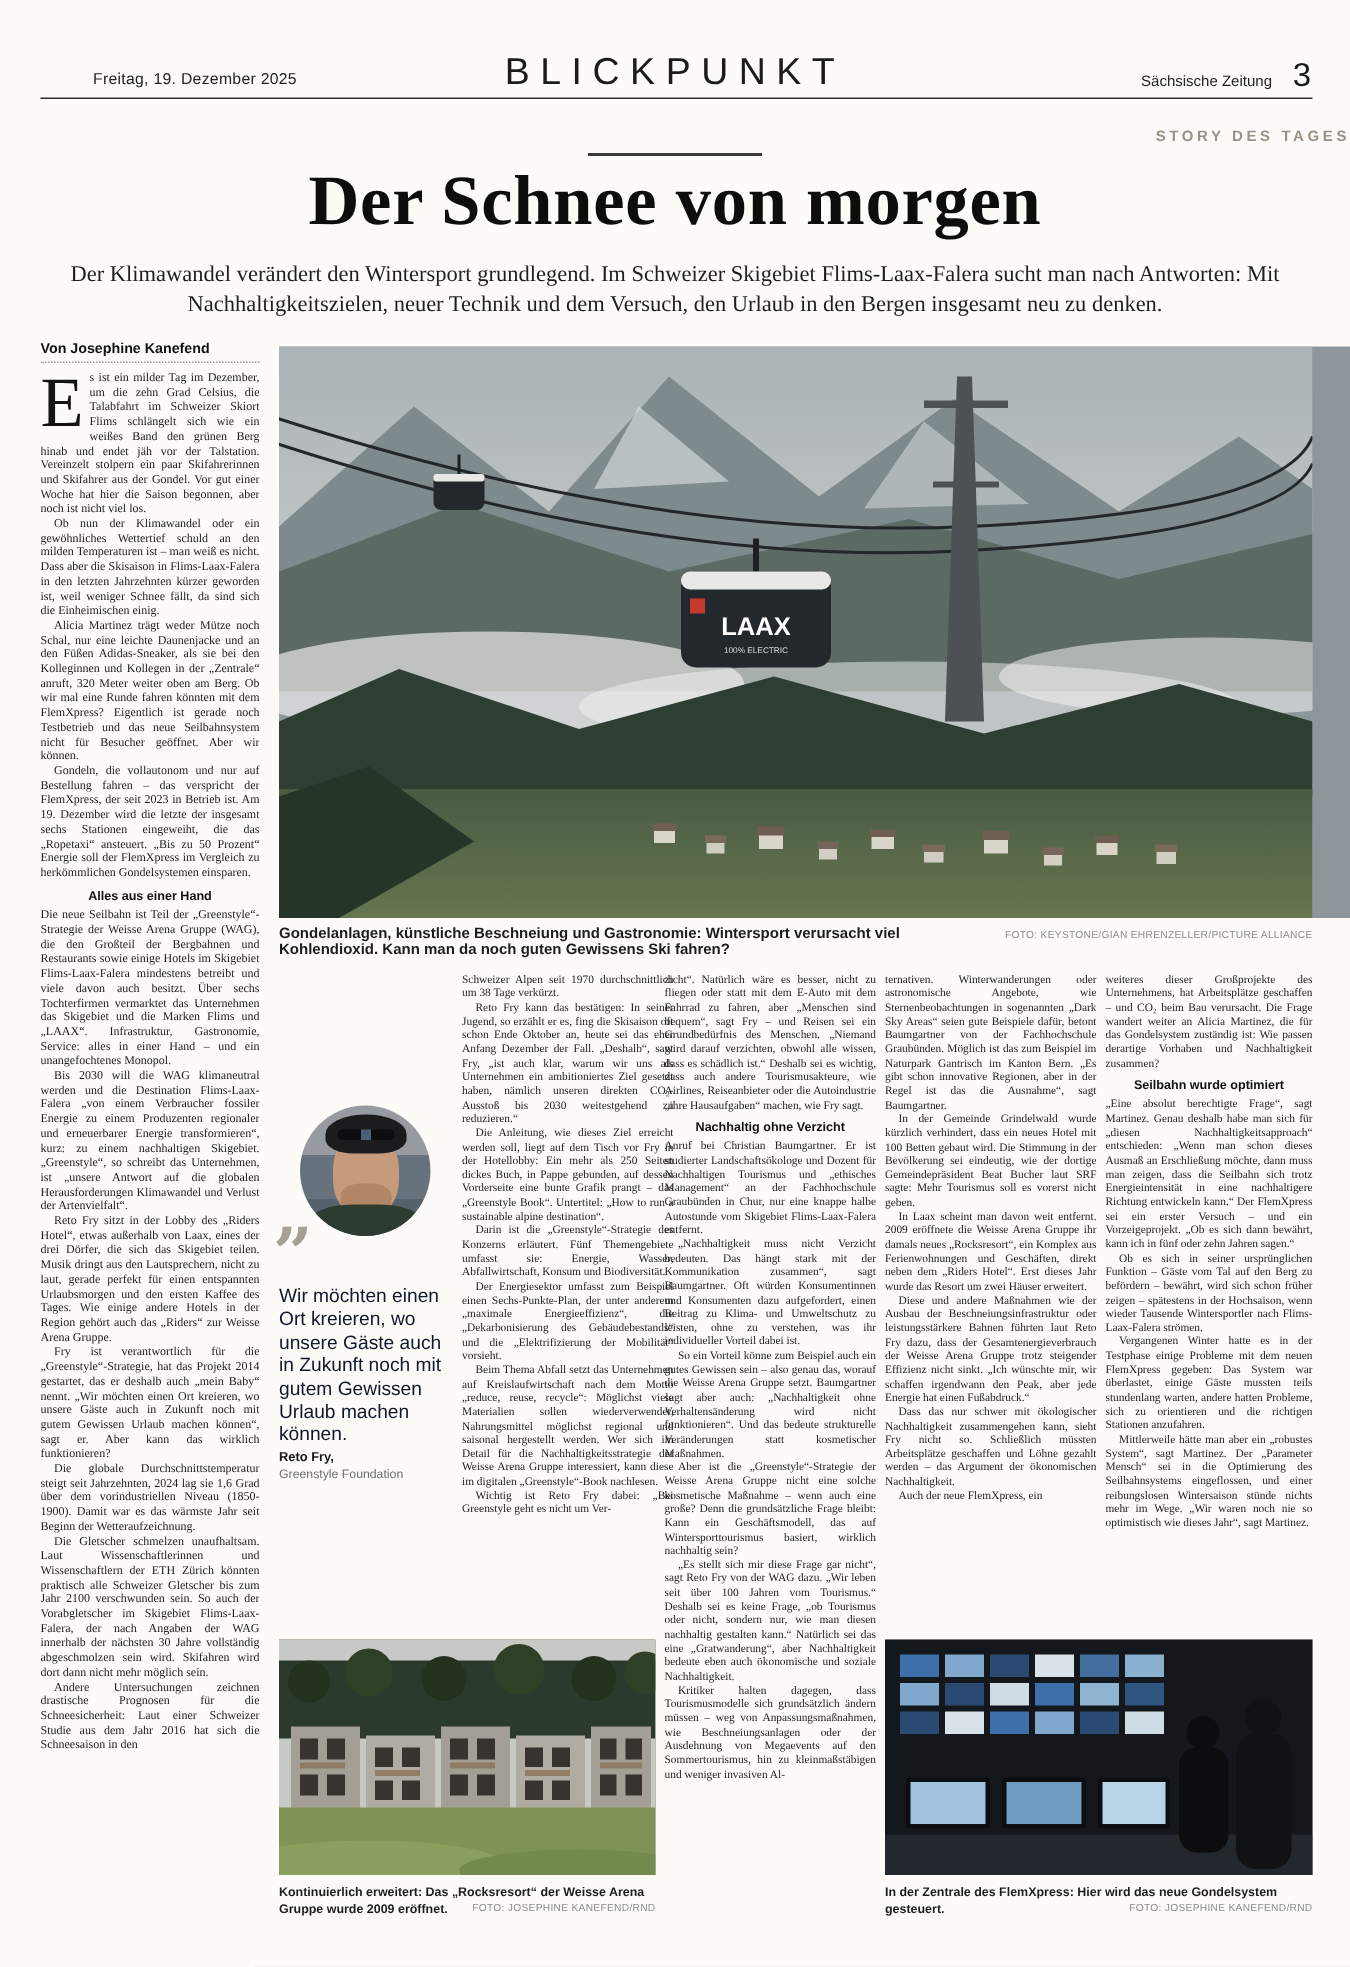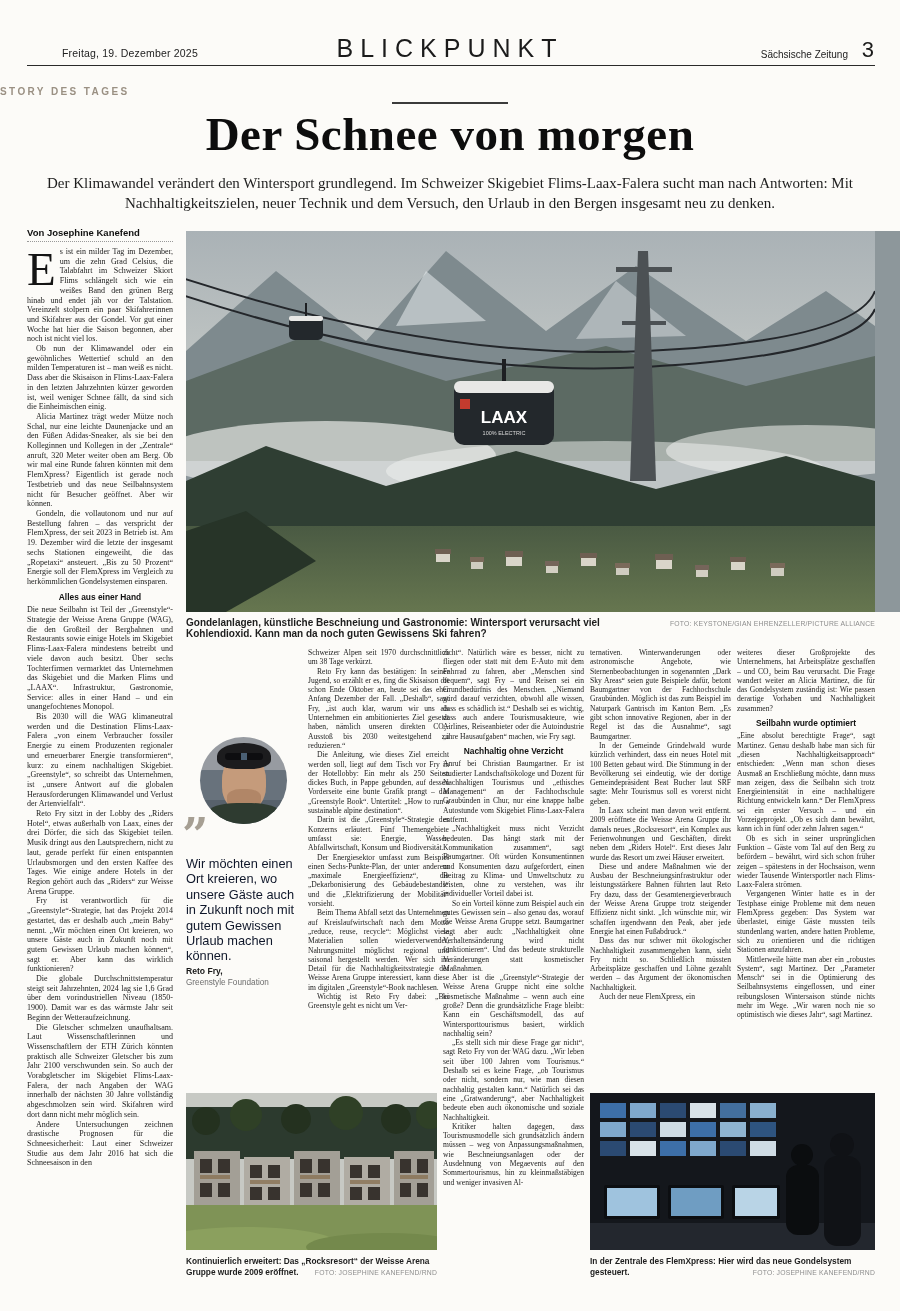--- a/index.html
+++ b/index.html
@@ -10,21 +10,21 @@
 
   
   .hdr-date { left:27px; top:47px; font:10.5px "Liberation Sans", sans-serif; color:#222; letter-spacing:.2px;padding-left:35px; }
   .hdr-section { left:0; top:34px; width:100%; text-align:center; font-family:"Liberation Sans", sans-serif;
                  font-size:25px; font-weight:400; letter-spacing:7px; color:#1b1b1b; }
   .hdr-paper { right:52px; top:49px; font:10px "Liberation Sans", sans-serif; color:#222; }
   .hdr-page { right:26px; top:37px; font-family:"Liberation Sans", sans-serif; font-size:22px; color:#1b1b1b; }
   .hdr-rule { left:27px; top:65px; width:848px; border-top:1.5px solid #2a2a2a; }
 
   
-  .kicker { left:0; top:86px; width:100%; text-align:left; font-family:"Liberation Sans", sans-serif;
+  .kicker { left:0; top:86px; width:100%; text-align:right; font-family:"Liberation Sans", sans-serif;
             font-size:10px; font-weight:700; letter-spacing:2.4px; color:#9a9083; }
   .kicker-rule { left:50%; top:102px; width:116px; margin-left:-58px; border-top:2px solid #3b3b3b; }
   .headline { left:0; top:107px; width:100%; text-align:center; font-family:"Liberation Serif", serif;
               font-size:47px; font-weight:700; color:#0d0d0d; letter-spacing:.5px; }
   .standfirst { left:28px; top:173px; width:844px; text-align:center; font-family:Liberation Serif, serif;
                 font-size:15px; line-height:20px; color:#1e1e1e; }
   .byline { left:27px; top:227px; font:700 9.5px "Liberation Sans", sans-serif; color:#111; }
   .byline-rule { left:27px; top:241px; width:146px; border-top:1px dotted #999; }
 
   

